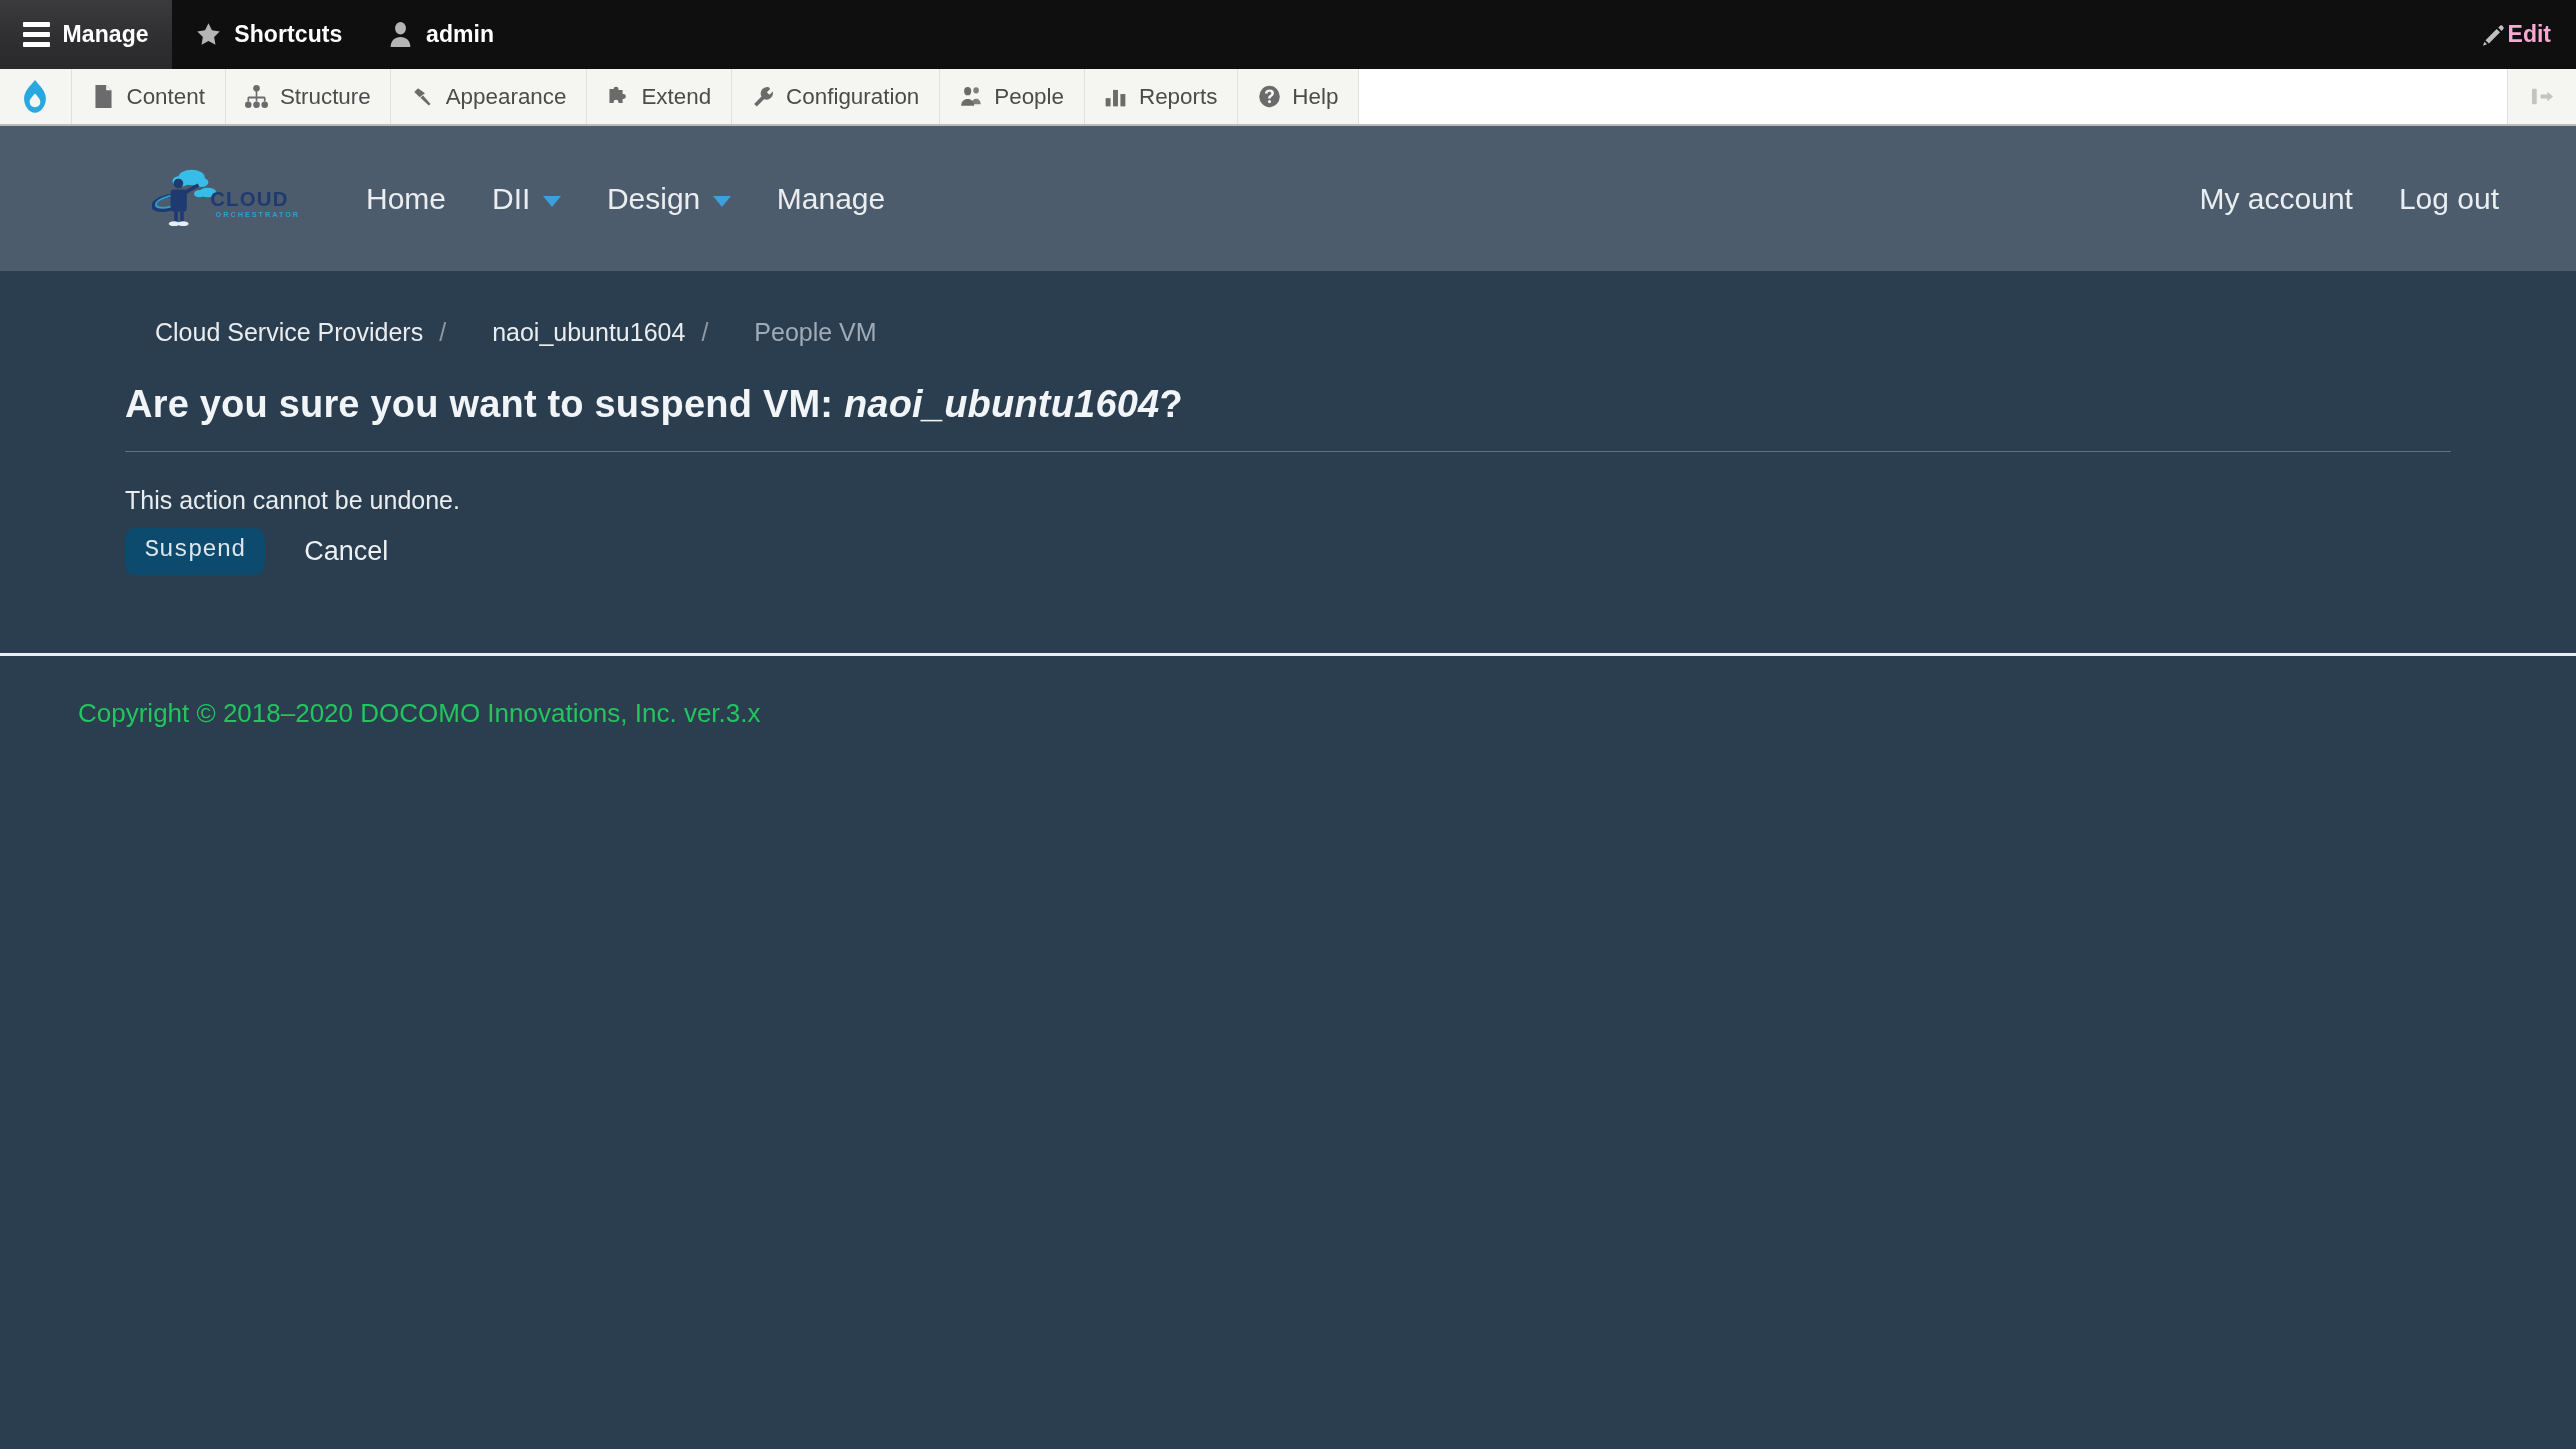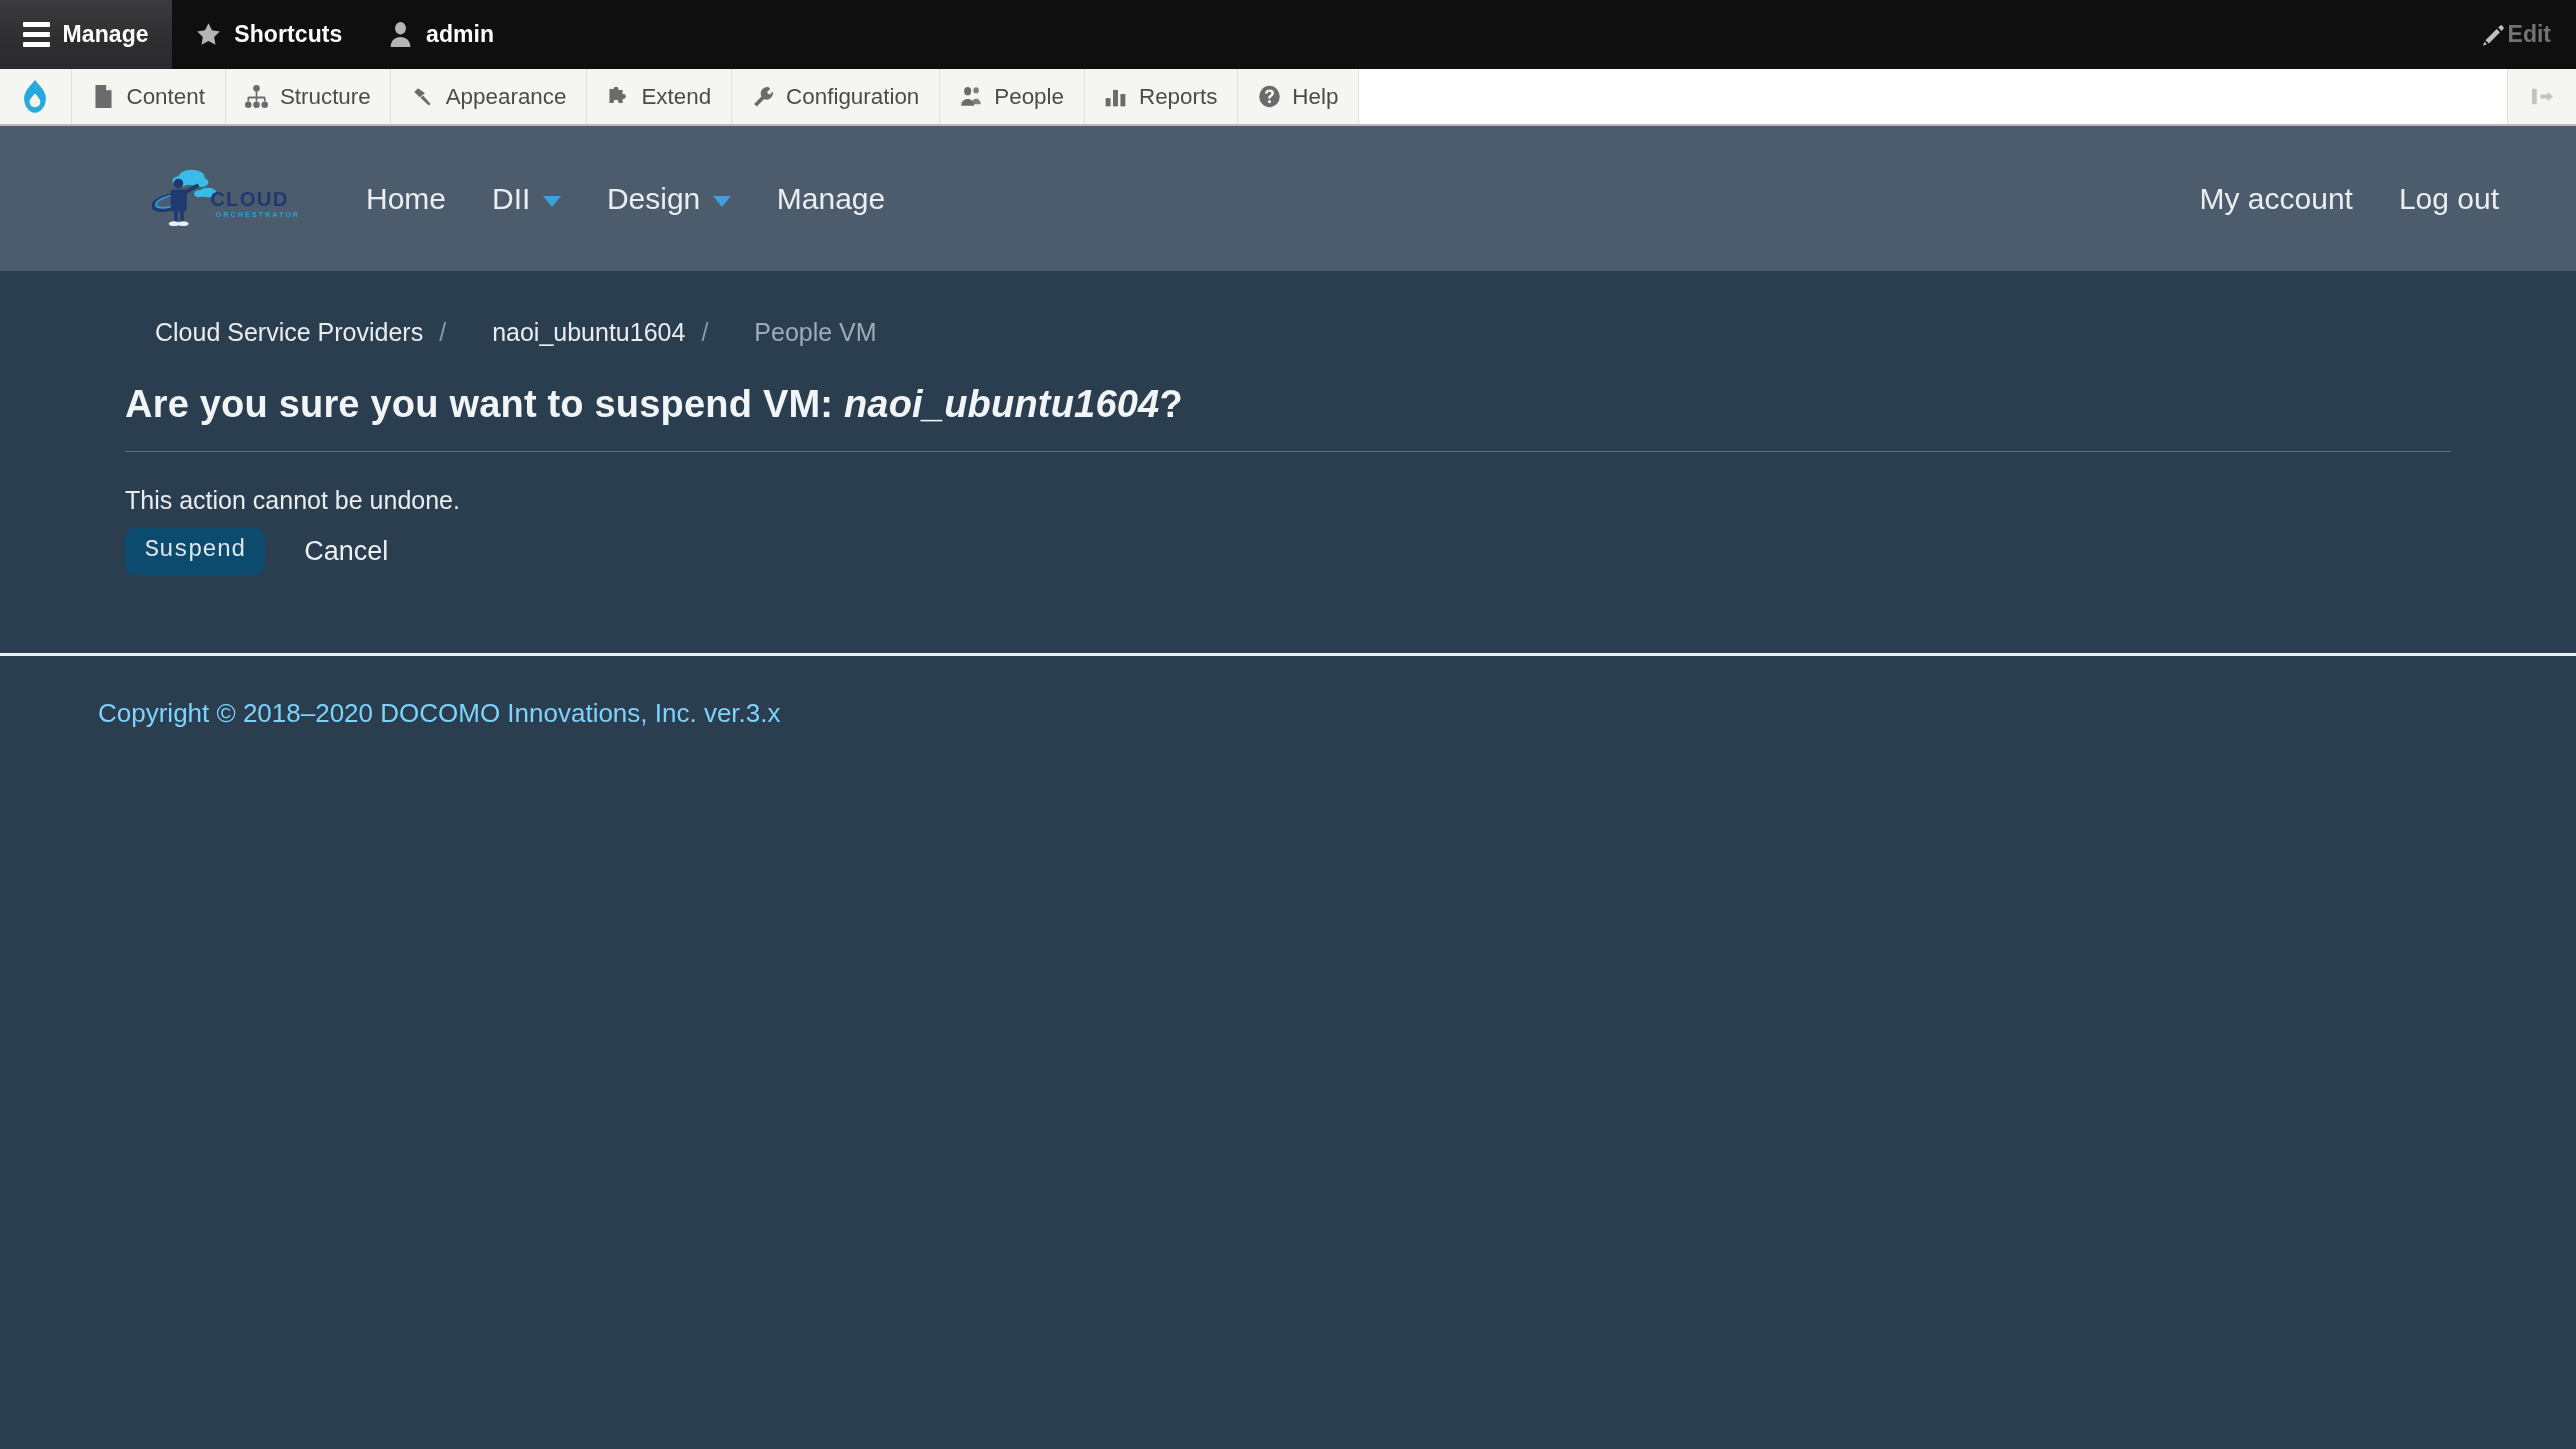--- a/index.html
+++ b/index.html
@@ -38,21 +38,21 @@
   }
   .at-tab.active {
     background: linear-gradient(to bottom, #3b3b3d 0%, #2e2e30 60%, #2a2a2c 100%);
   }
   .at-spacer { flex: 1 1 auto; }
   .at-right {
     display: flex;
     align-items: center;
     gap: 1px;
     padding: 0 25px;
-    color: #737373;
+    color: #f9a8d4;
     font-size: 23px;
     font-weight: bold;
     cursor: pointer;
   }
   .hamburger {
     width: 27px;
     display: flex;
     flex-direction: column;
     gap: 5.4px;
   }
@@ -221,22 +221,22 @@
   }
 
   .footer-rule {
     border: none;
     border-top: 3.6px solid #e9eef2;
     margin: 78px 0 0 0;
     width: 100%;
   }
   .footer-text {
     font-size: 26px;
-    color: #7dd3fc;
-    padding: 42px 125px 0 98px;
+    color: #22c55e;
+    padding: 42px 125px 0 78px;
   }
 </style>
 </head>
 <body>
 
 <div class="admin-toolbar">
   <div class="at-tab active">
     <span class="hamburger">
         <i></i>
         <i></i>

